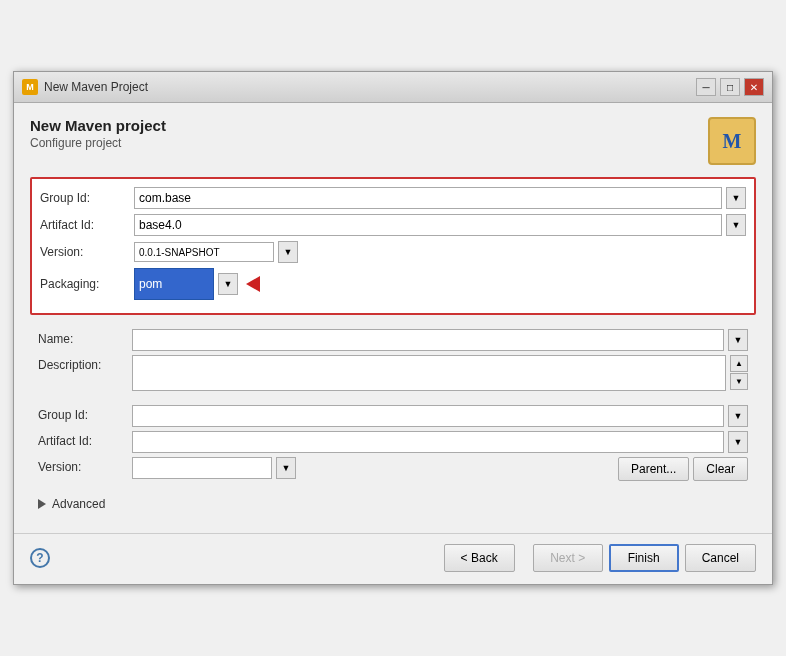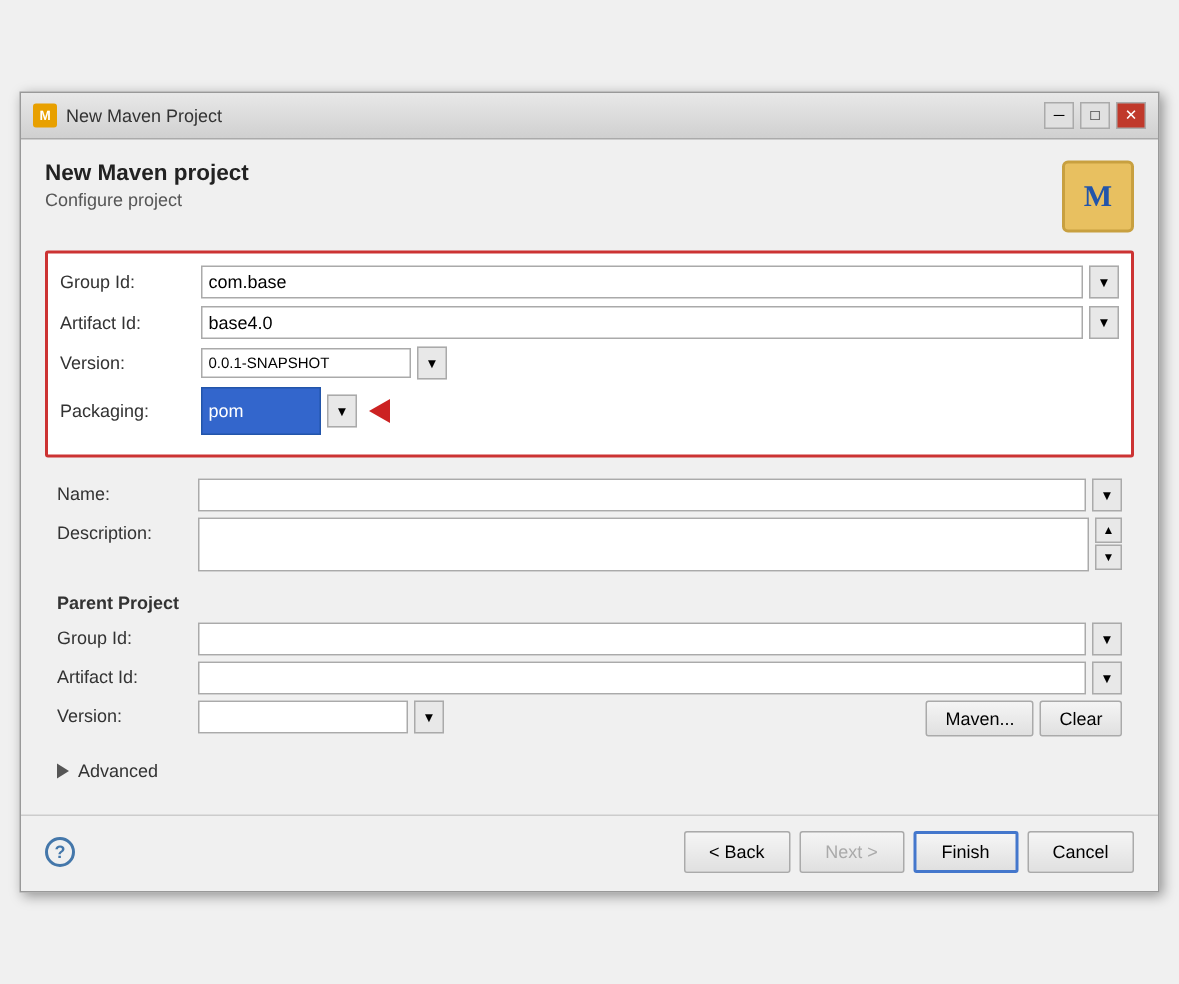--- a/index.html
+++ b/index.html
@@ -376,20 +376,21 @@
     }
 
     .footer-btn.primary {
       border: 2px solid #4477cc;
       background: linear-gradient(to bottom, #f5f5f5, #e0e0e0);
     }
 
     .footer-btn:disabled {
       color: #aaa;
       cursor: default;
+      margin-left: 12px;
     }
   </style>
 </head>
 <body>
 
 <div class="window">
 
   <div class="title-bar">
     <div class="title-bar-left">
       <div class="title-bar-icon">M</div>
@@ -453,21 +454,20 @@
         <span class="outer-label">Description:</span>
         <textarea class="description-input" style=""></textarea>
         <div class="scroll-btns">
           <div class="scroll-btn">▲</div>
           <div class="scroll-btn">▼</div>
         </div>
       </div>
     </div>
 
     <div>
-      <div class="parent-section-title">Parent Project</div>
       <div class="parent-form">
 
         <div class="outer-form-row">
           <span class="outer-label">Group Id:</span>
           <input class="outer-input" type="text" value="" style="">
           <div class="dropdown-btn">▼</div>
         </div>
 
         <div class="outer-form-row">
           <span class="outer-label">Artifact Id:</span>
@@ -475,21 +475,21 @@
           <div class="dropdown-btn">▼</div>
         </div>
 
         <div class="outer-form-row">
           <span class="outer-label">Version:</span>
           <div class="version-browse-row">
             <input class="version-browse-input" type="text" value="" style="">
             <div class="dropdown-btn">▼</div>
           </div>
           <div class="spacer"></div>
-          <button class="browse-btn">Maven...</button>
+          <button class="browse-btn">Parent...</button>
           <button class="clear-btn">Clear</button>
         </div>
       </div>
     </div>
 
     <div class="advanced-row">
       <div class="triangle-right"></div>
       <span class="advanced-label">Advanced</span>
     </div>
 

